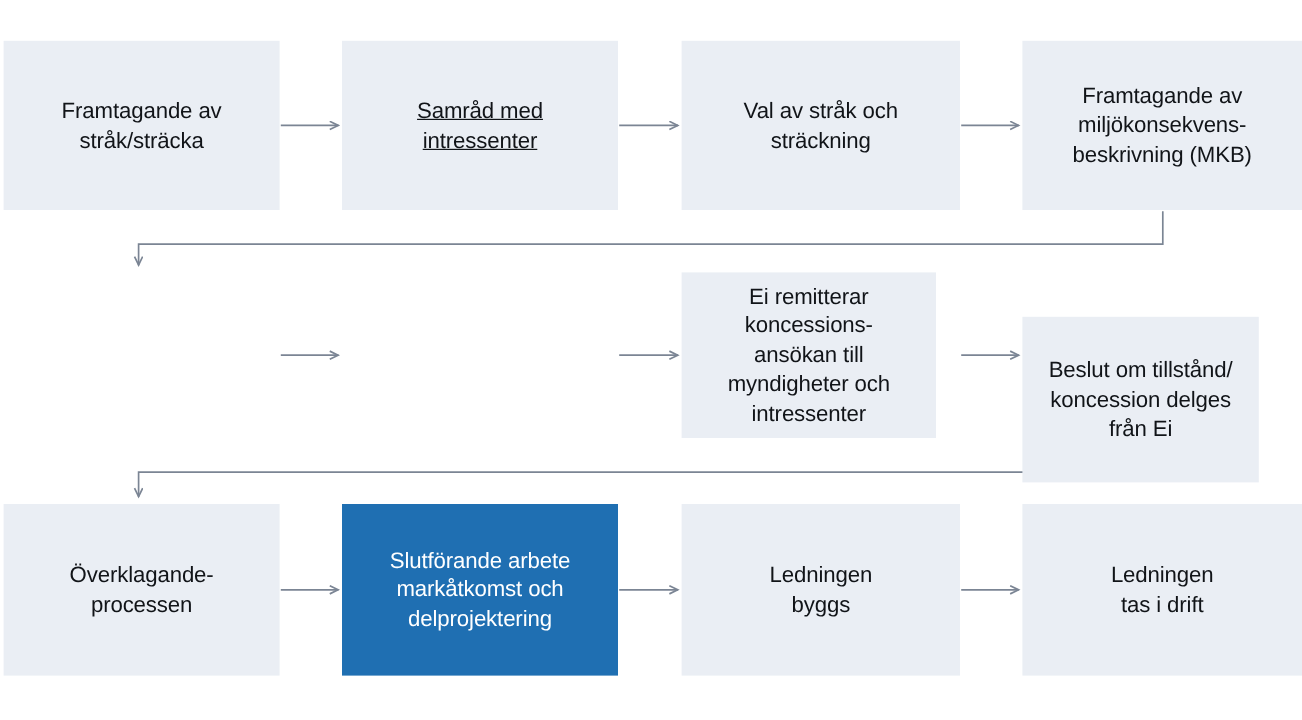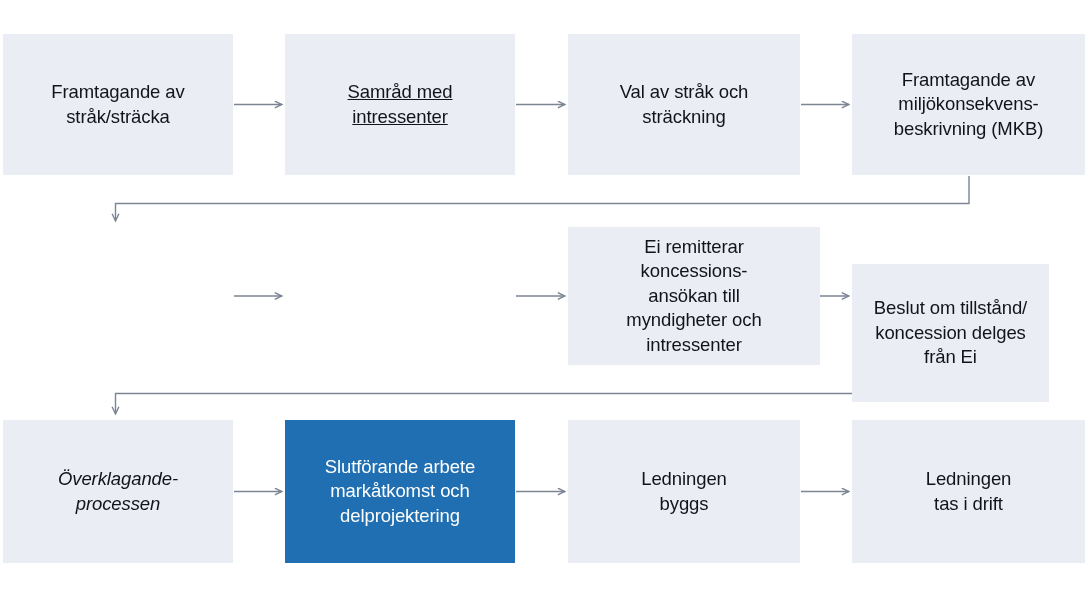--- a/index.html
+++ b/index.html
@@ -80,30 +80,30 @@
   <div class="node" style="left: 3px; top: 34px; width: 230px; height: 141px;">Framtagande av
 stråk/sträcka</div>
   <div class="node" style="left: 285px; top: 34px; width: 230px; height: 141px; text-decoration: underline;">Samråd med
 intressenter</div>
   <div class="node" style="left: 568px; top: 34px; width: 232px; height: 141px;">Val av stråk och
 sträckning</div>
   <div class="node" style="left: 852px; top: 34px; width: 233px; height: 141px;">Framtagande av
 miljökonsekvens-
 beskrivning (MKB)</div>
 
-  <div class="node" style="left: 568px; top: 227px; width: 252px; height: 138px;">Ei remitterar
+  <div class="node" style="left: 568px; top: 227px; width: 212px; height: 138px;">Ei remitterar
 koncessions-
 ansökan till
 myndigheter och
 intressenter</div>
   <div class="node" style="left: 852px; top: 227px; width: 197px; height: 138px; margin-top: 37px;">Beslut om tillstånd/
 koncession delges
 från Ei</div>
 
-  <div class="node" style="left: 3px; top: 420px; width: 230px; height: 143px; font-style: italic;">Överklagande-
+  <div class="node" style="left: 3px; top: 420px; width: 230px; height: 143px;">Överklagande-
 processen</div>
   <div class="node accent" style="left: 285px; top: 420px; width: 230px; height: 143px;">Slutförande arbete
 markåtkomst och
 delprojektering</div>
   <div class="node" style="left: 568px; top: 420px; width: 232px; height: 143px;">Ledningen
 byggs</div>
   <div class="node" style="left: 852px; top: 420px; width: 233px; height: 143px;">Ledningen
 tas i drift</div>
 
 </div>

